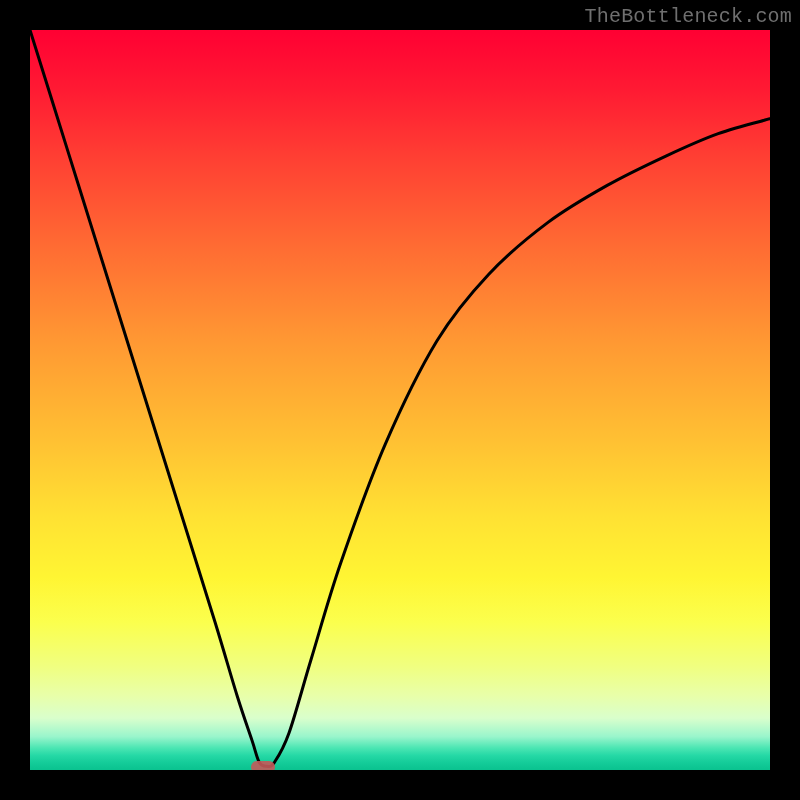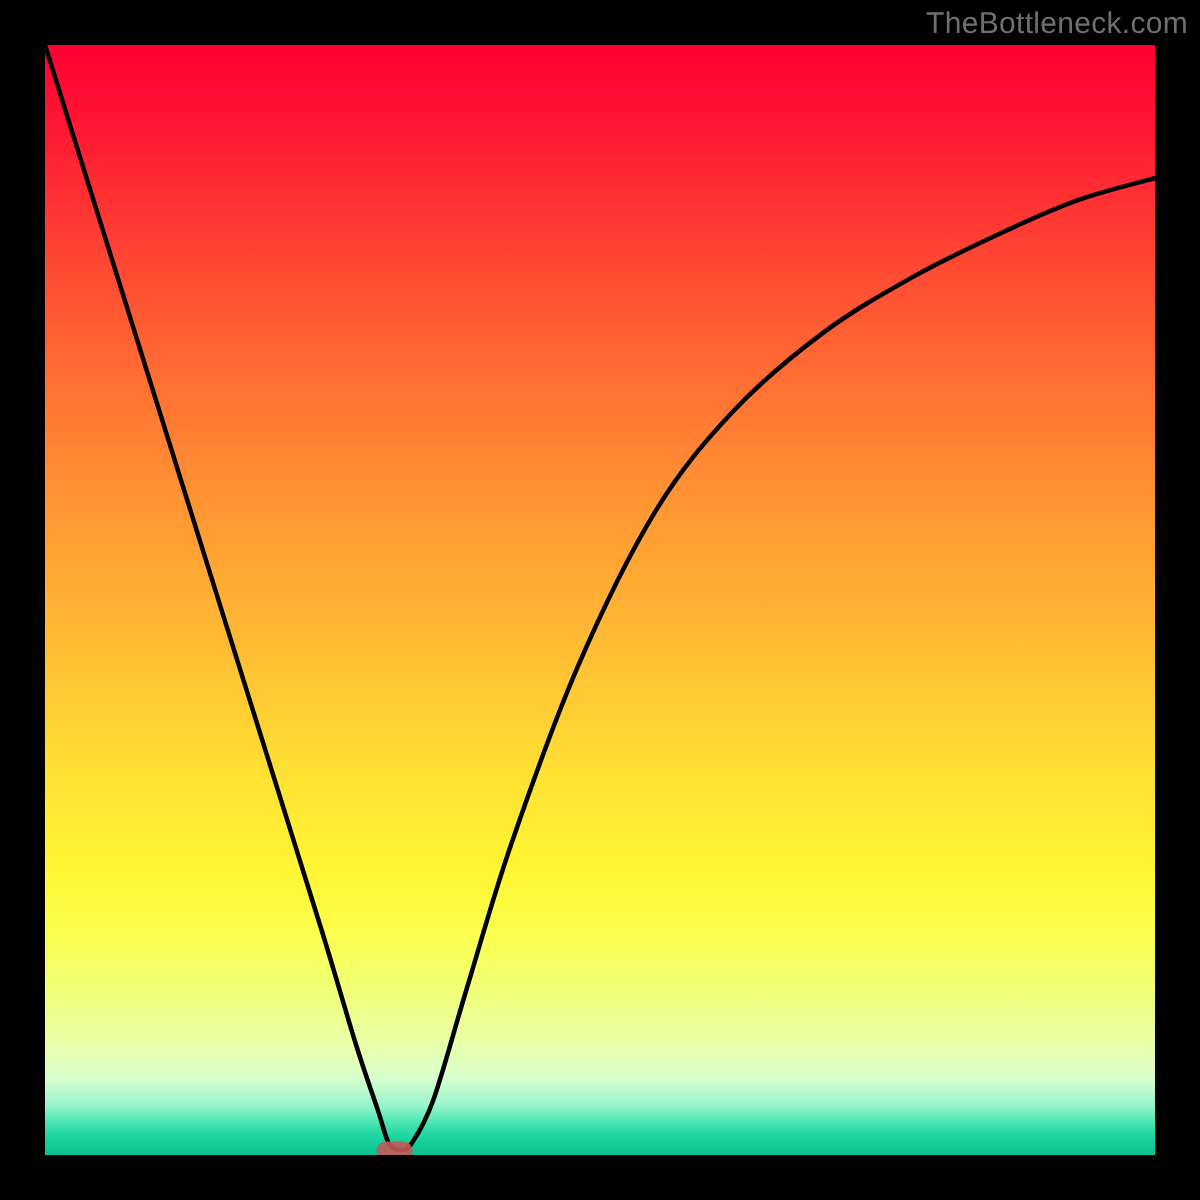--- a/index.html
+++ b/index.html
@@ -70,20 +70,21 @@
   }
   .watermark {
     position: absolute;
     top: 5px;
     right: 8px;
     color: #6f6f6f;
     font-size: 20px;
     font-weight: 500;
     letter-spacing: 0.2px;
     user-select: none;
+    font-family: Liberation Mono, monospace;
   }
 </style>
 </head>
 <body>
 
 <div class="frame">
 
   <div class="plot">
     <div class="gradient"></div>
 

